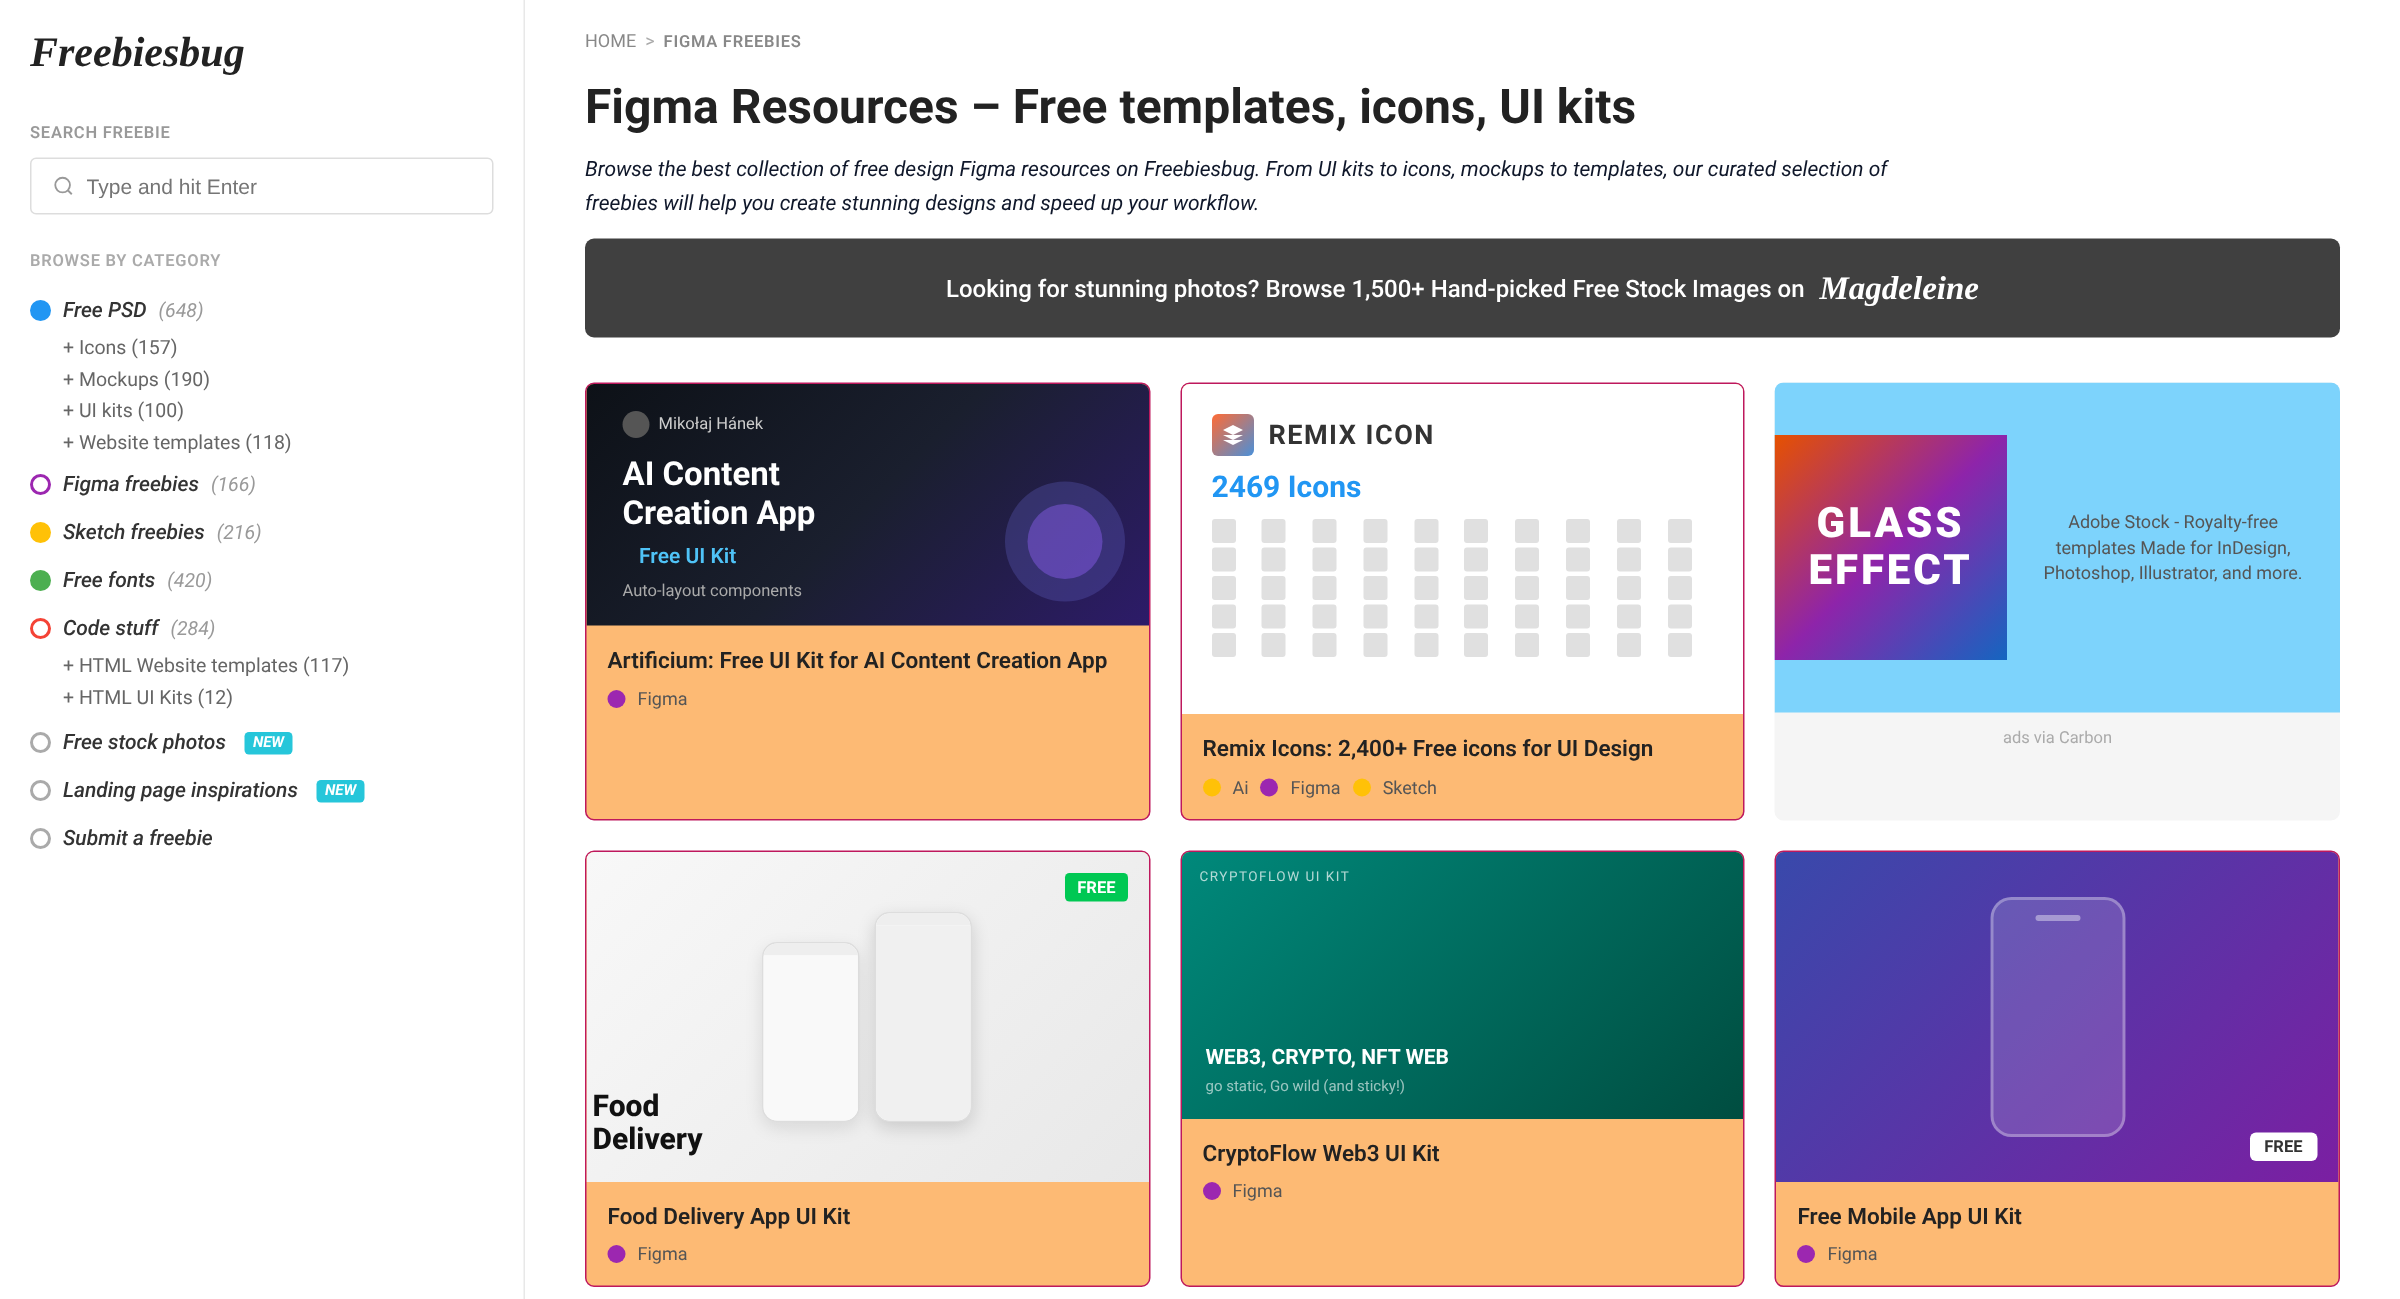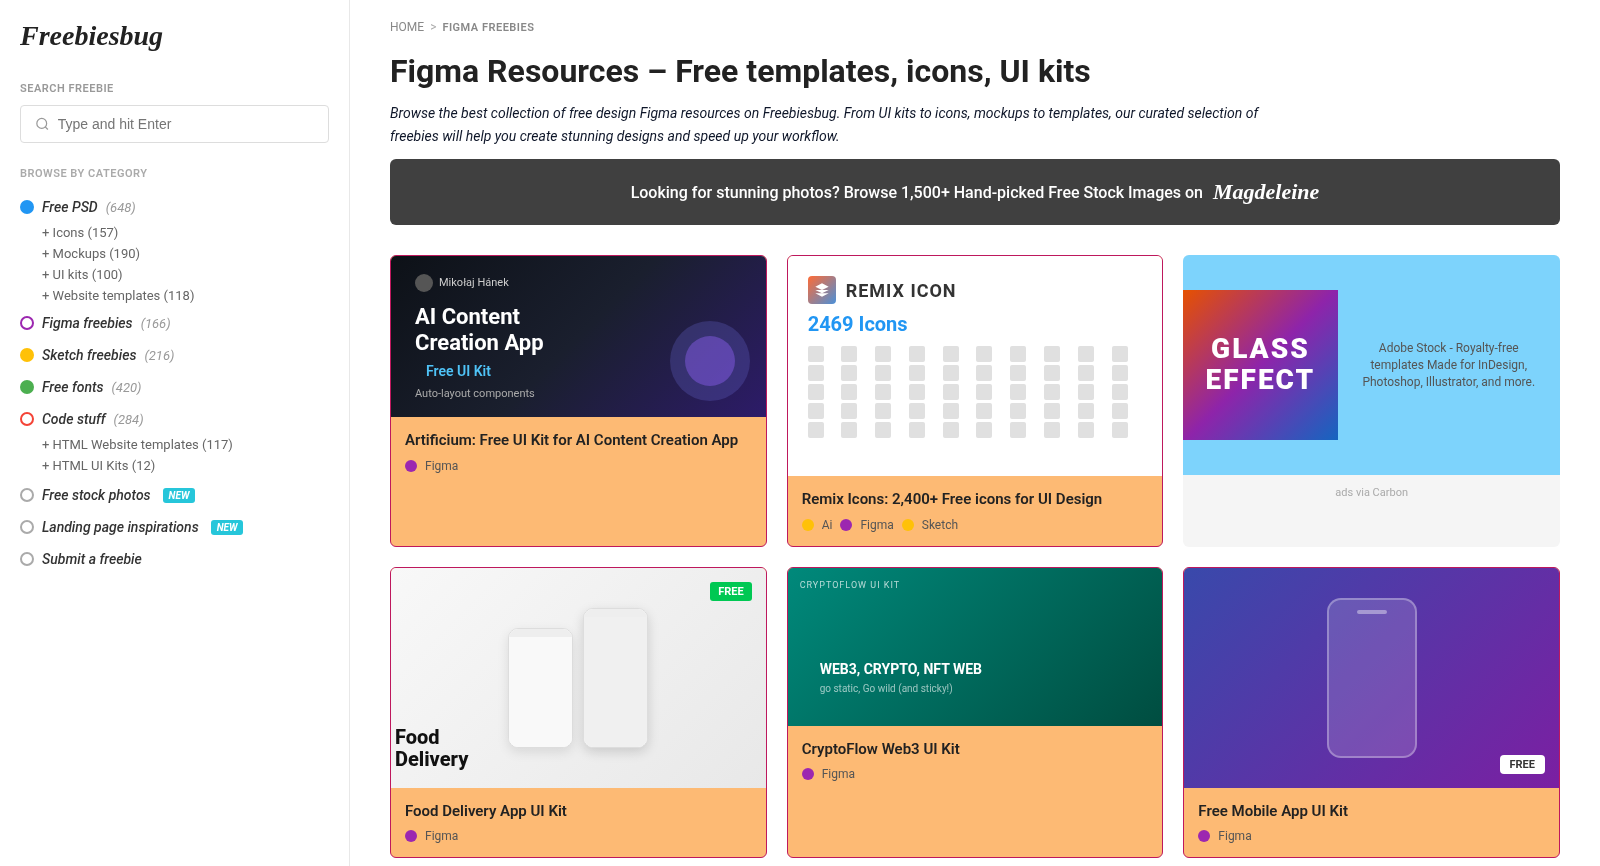--- a/index.html
+++ b/index.html
@@ -310,21 +310,21 @@
         <div class="card-body">
           <div class="card-title">Food Delivery App UI Kit</div>
           <div class="card-tags">
             <span class="tag-dot" style="background:#9c27b0;"></span>
             <span class="tag-label">Figma</span>
           </div>
         </div>
       </div>
 
       <div class="card">
-        <div style="background:linear-gradient(135deg,#00897b,#004d40);height:158px;display:flex;flex-direction:column;align-items:flex-start;justify-content:flex-end;padding:32px;position:relative;">
+        <div style="background:linear-gradient(135deg,#00897b,#004d40);height:178px;display:flex;flex-direction:column;align-items:flex-start;justify-content:flex-end;padding:16px;position:relative;">
           <div style="position:absolute;top:12px;left:12px;font-size:9px;color:rgba(255,255,255,0.7);letter-spacing:1px;text-transform:uppercase;">CRYPTOFLOW UI KIT</div>
           <div style="font-size:14px;color:#fff;font-weight:700;line-height:1.3;margin-bottom:4px;">WEB3, CRYPTO, NFT WEB</div>
           <div style="font-size:10px;color:rgba(255,255,255,0.6);">go static, Go wild (and sticky!)</div>
         </div>
         <div class="card-body">
           <div class="card-title">CryptoFlow Web3 UI Kit</div>
           <div class="card-tags">
             <span class="tag-dot" style="background:#9c27b0;"></span>
             <span class="tag-label">Figma</span>
           </div>

